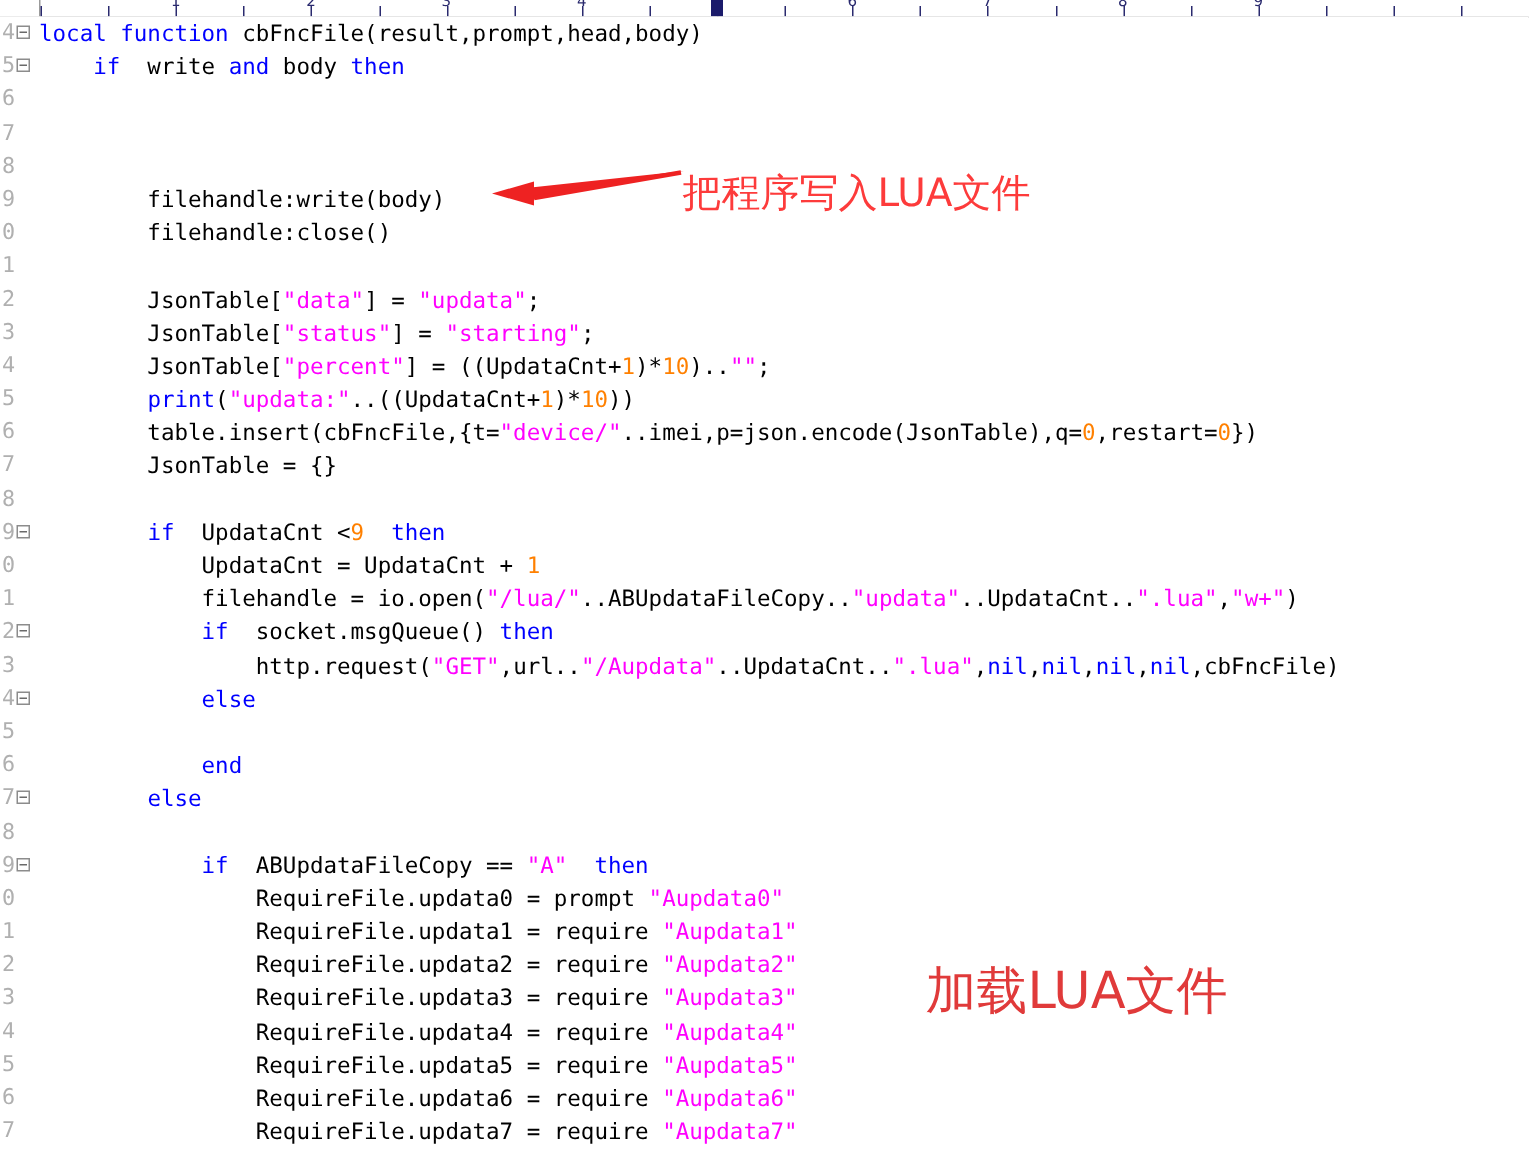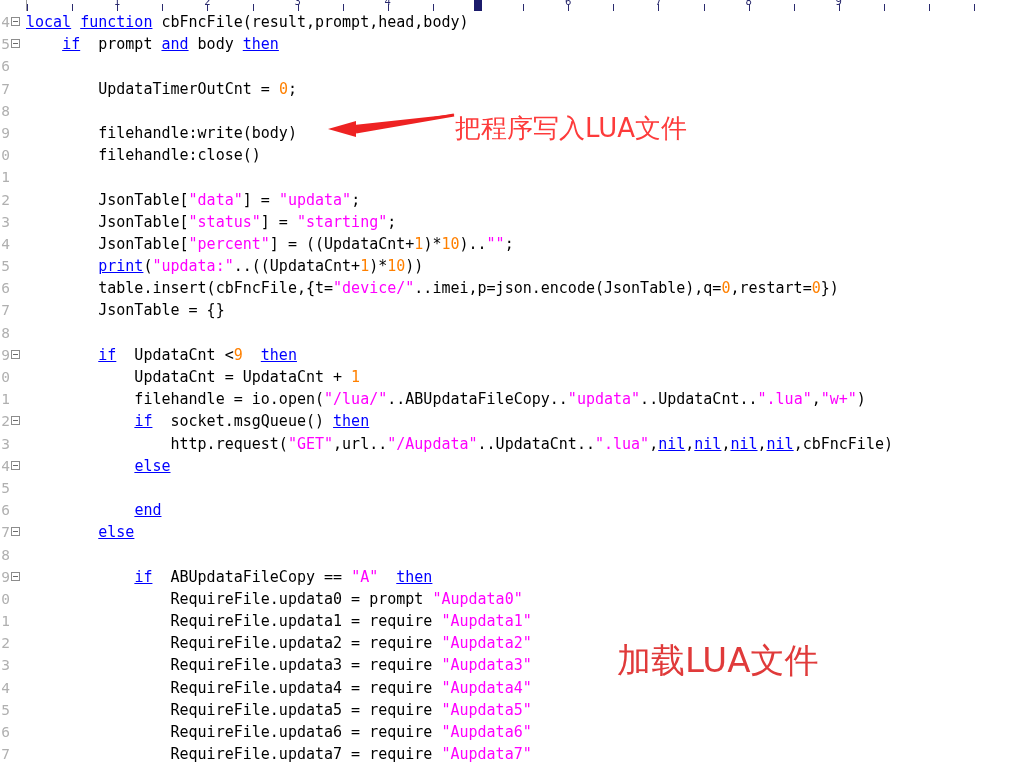--- a/index.html
+++ b/index.html
@@ -108,21 +108,21 @@
   .code {
     position: absolute;
     left: 26px;
     top: 0;
     font-family: "DejaVu Sans Mono", "Liberation Mono", monospace;
     font-size: 15px;
     line-height: 22.2px;
     color: #000000;
     letter-spacing: 0px;
   }
-  .code .kw  { color: #0000ff; text-decoration: underline; }
+  .code .kw  { color: #0000ff; }
   .code .str { color: #ff00ff; }
   .code .num { color: #ff8000; }
   .code .id  { color: #000000; }
 
   
   .annot {
     position: absolute;
     font-family: "DejaVu Sans", "Liberation Sans", sans-serif;
     color: #ff2020;
     white-space: nowrap;
@@ -181,23 +181,23 @@
     <div class="rnum" style="left: 478px;">5</div>
     <div class="rnum" style="left: 568.2px;">6</div>
     <div class="rnum" style="left: 658.4px;">7</div>
     <div class="rnum" style="left: 748.6px;">8</div>
     <div class="rnum" style="left: 838.8px;">9</div>
     <div class="rcursor" style="left: 474px;"></div>
   </div>
 
 <div id="editor">
     <div class="row"><span class="gutter-num">4</span><span class="fold"></span><span class="code"><span class="kw">local</span><span class="id"> </span><span class="kw">function</span><span class="id"> cbFncFile(result,prompt,head,body)</span></span></div>
-    <div class="row"><span class="gutter-num">5</span><span class="fold"></span><span class="code"><span class="id">    </span><span class="kw">if</span><span class="id">  prompt </span><span class="kw">and</span><span class="id"> body </span><span class="kw">then</span></span></div>
+    <div class="row"><span class="gutter-num">5</span><span class="fold"></span><span class="code"><span class="id">    </span><span class="kw">if</span><span class="id">  write </span><span class="kw">and</span><span class="id"> body </span><span class="kw">then</span></span></div>
     <div class="row"><span class="gutter-num">6</span><span class="code"></span></div>
-    <div class="row"><span class="gutter-num">7</span><span class="code"><span class="id">        UpdataTimerOutCnt = </span><span class="num">0</span><span class="id">;</span></span></div>
+    <div class="row"><span class="gutter-num">7</span></div>
     <div class="row"><span class="gutter-num">8</span><span class="code"></span></div>
     <div class="row"><span class="gutter-num">9</span><span class="code"><span class="id">        filehandle:write(body)</span></span></div>
     <div class="row"><span class="gutter-num">0</span><span class="code"><span class="id">        filehandle:close()</span></span></div>
     <div class="row"><span class="gutter-num">1</span><span class="code"></span></div>
     <div class="row"><span class="gutter-num">2</span><span class="code"><span class="id">        JsonTable[</span><span class="str">"data"</span><span class="id">] = </span><span class="str">"updata"</span><span class="id">;</span></span></div>
     <div class="row"><span class="gutter-num">3</span><span class="code"><span class="id">        JsonTable[</span><span class="str">"status"</span><span class="id">] = </span><span class="str">"starting"</span><span class="id">;</span></span></div>
     <div class="row"><span class="gutter-num">4</span><span class="code"><span class="id">        JsonTable[</span><span class="str">"percent"</span><span class="id">] = ((UpdataCnt+</span><span class="num">1</span><span class="id">)*</span><span class="num">10</span><span class="id">)..</span><span class="str">""</span><span class="id">;</span></span></div>
     <div class="row"><span class="gutter-num">5</span><span class="code"><span class="id">        </span><span class="kw">print</span><span class="id">(</span><span class="str">"updata:"</span><span class="id">..((UpdataCnt+</span><span class="num">1</span><span class="id">)*</span><span class="num">10</span><span class="id">))</span></span></div>
     <div class="row"><span class="gutter-num">6</span><span class="code"><span class="id">        table.insert(cbFncFile,{t=</span><span class="str">"device/"</span><span class="id">..imei,p=json.encode(JsonTable),q=</span><span class="num">0</span><span class="id">,restart=</span><span class="num">0</span><span class="id">})</span></span></div>
     <div class="row"><span class="gutter-num">7</span><span class="code"><span class="id">        JsonTable = {}</span></span></div>

